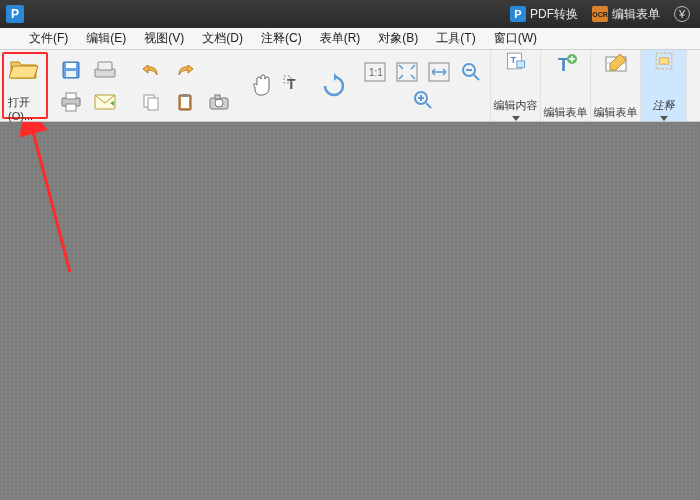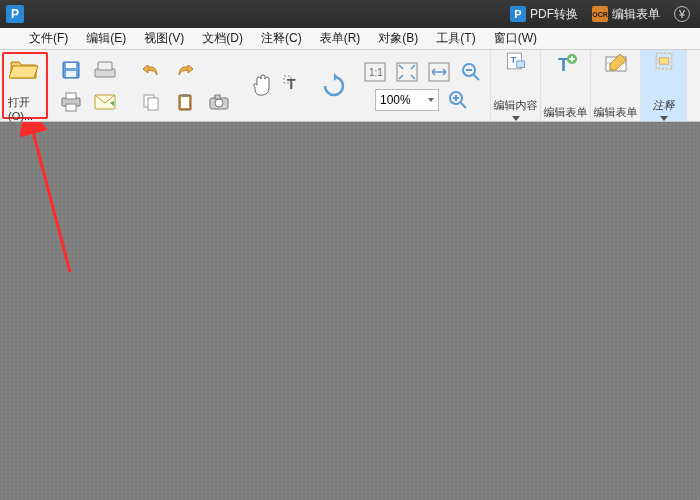--- a/index.html
+++ b/index.html
@@ -216,24 +216,20 @@
       </div>
       <div class="tb-cell">
         <svg width="20" height="20" viewBox="0 0 20 20">
             <circle cx="8" cy="8" r="6" fill="none" stroke="#5a9bd5" stroke-width="2"></circle>
             <line x1="13" y1="13" x2="18" y2="18" stroke="#5a9bd5" stroke-width="2"></line>
             <line x1="5" y1="8" x2="11" y2="8" stroke="#5a9bd5" stroke-width="2"></line>
           </svg>
       </div>
     </div>
     <div class="zoom-row">
-      <div class="zoom-input">
-        <span>100%</span>
-        <div class="mini-caret"></div>
-      </div>
       <div class="tb-cell">
         <svg width="20" height="20" viewBox="0 0 20 20">
             <circle cx="8" cy="8" r="6" fill="none" stroke="#5a9bd5" stroke-width="2"></circle>
             <line x1="13" y1="13" x2="18" y2="18" stroke="#5a9bd5" stroke-width="2"></line>
             <line x1="5" y1="8" x2="11" y2="8" stroke="#5a9bd5" stroke-width="2"></line>
             <line x1="8" y1="5" x2="8" y2="11" stroke="#5a9bd5" stroke-width="2"></line>
           </svg>
       </div>
     </div>
   </div>

